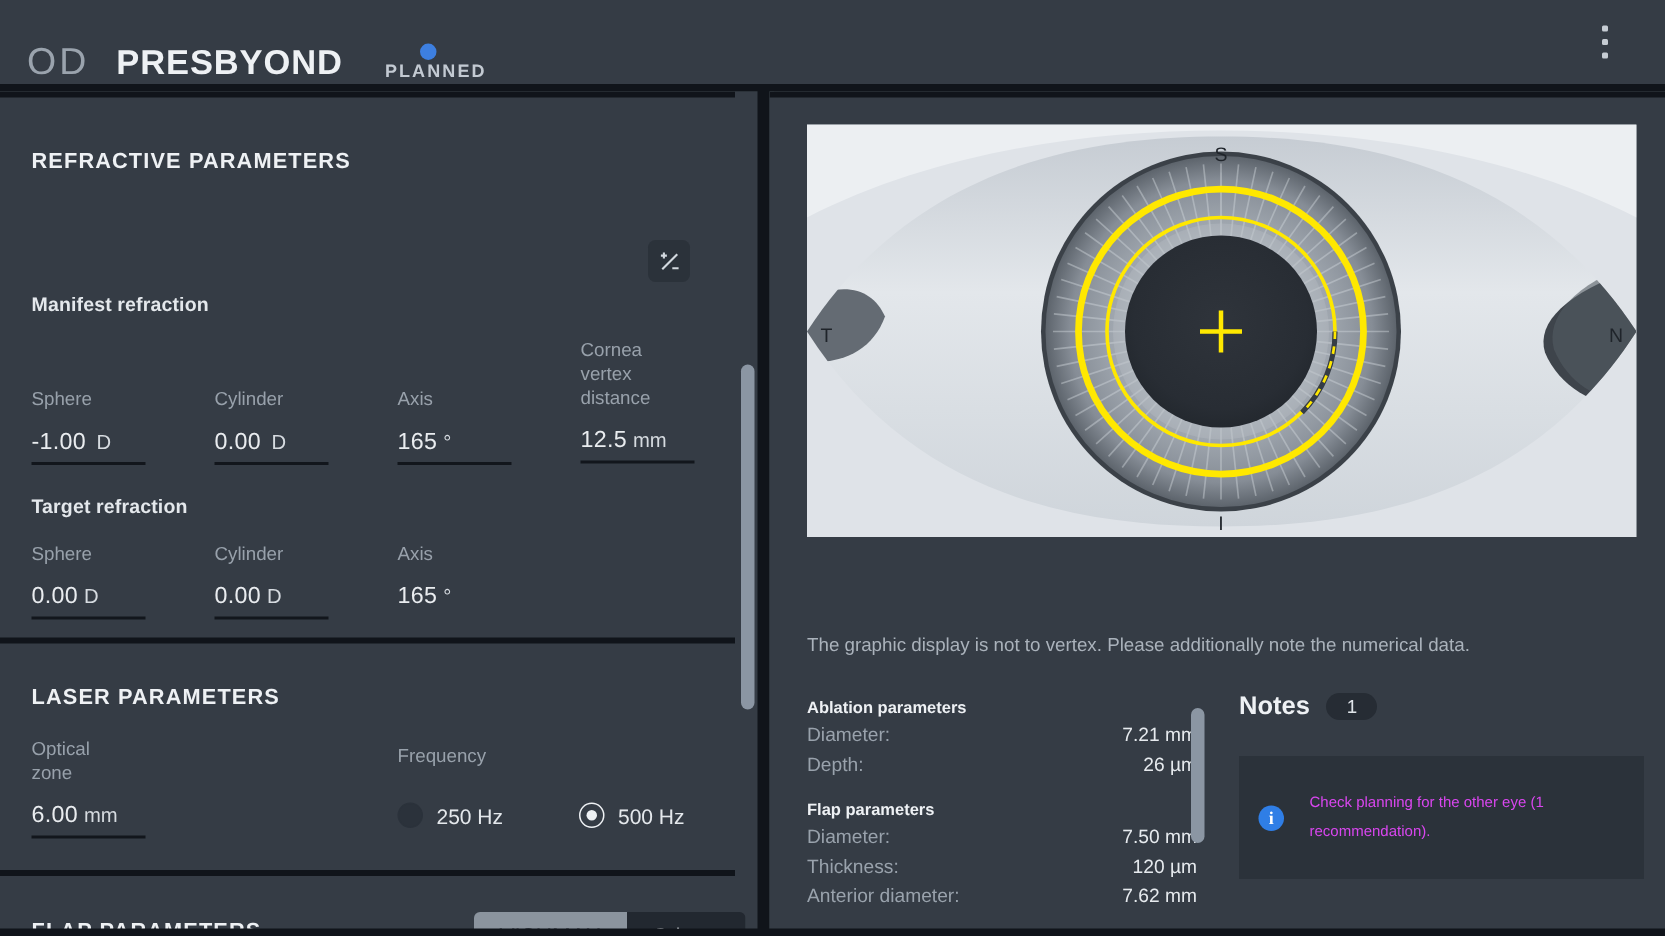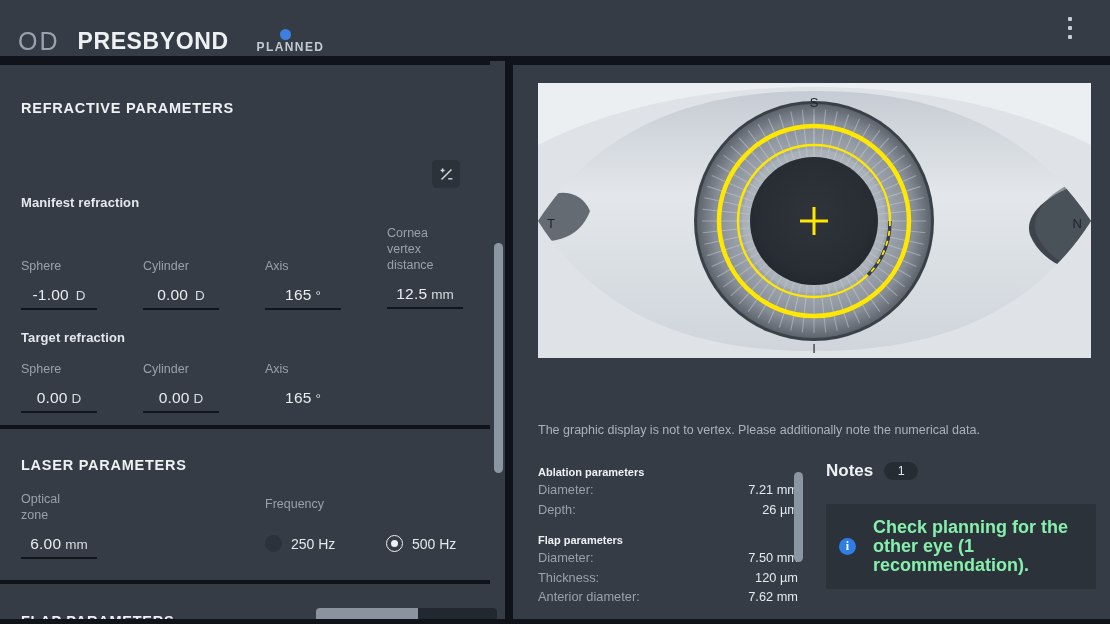--- a/index.html
+++ b/index.html
@@ -36,21 +36,21 @@
   .top-rule{position:absolute;left:0;top:0;width:490px;height:4px;background:#10141a;}
 
   
   .section{position:absolute;left:0;width:505px;}
   .sec-title{position:absolute;font-size:14.5px;font-weight:700;letter-spacing:.75px;color:#eef1f4;}
   .sub-title{position:absolute;font-size:13px;font-weight:700;color:#e4e8ec;letter-spacing:.1px;}
   .sec-rule{position:absolute;left:0;width:490px;height:4px;background:#10141a;}
 
   .fld{position:absolute;}
   .fld-label{font-size:12.5px;color:#98a1ab;line-height:16px;}
-  .fld-row{display:flex;align-items:baseline;justify-content:center;}
+  .fld-row{display:flex;align-items:baseline;justify-content:flex-start;}
   .fld-val{font-size:15.5px;color:#e9ecef;letter-spacing:.2px;}
   .fld-unit{font-size:13.5px;color:#d6dbe0;margin-left:7px;}
   .fld-unit.tight{margin-left:4px;}
   .fld-underline{height:1.5px;background:#12161c;margin-top:4px;}
 
   .pm-btn{position:absolute;width:28px;height:28px;border-radius:5px;background:#2b323a;
     display:flex;align-items:center;justify-content:center;cursor:pointer;}
 
   
   .radio-row{position:absolute;display:flex;align-items:center;}
@@ -83,21 +83,21 @@
 
   .notes{position:absolute;left:313px;top:400px;width:270px;}
   .notes-head{display:flex;align-items:center;margin-bottom:23px;}
   .notes-title{font-size:17px;font-weight:700;color:#eef1f4;margin-right:11px;}
   .notes-badge{min-width:16px;padding:2px 9px;border-radius:11px;background:#262c34;
     font-size:12.5px;color:#dfe4e9;text-align:center;}
   .note-card{background:#2b323a;padding:14px 14px 14px 13px;display:flex;align-items:center;min-height:54px;}
   .note-icon{width:17px;height:17px;border-radius:50%;background:#2f7ee6;color:#fff;
     font-size:12px;font-weight:700;display:flex;align-items:center;justify-content:center;
     flex:0 0 auto;margin-right:17px;font-family:"Liberation Serif",serif;}
-  .note-text{font-size:18px;line-height:19px;color:#86efac;font-weight:bold;}
+  .note-text{font-size:10px;line-height:19px;color:#d946ef;}
 
   .bottom-strip{position:absolute;left:0;top:619px;width:1110px;height:5px;background:#10141a;}
 </style>
 </head>
 <body>
 
 <div class="app">
 
   <div class="header">
     <div class="header-inner">

